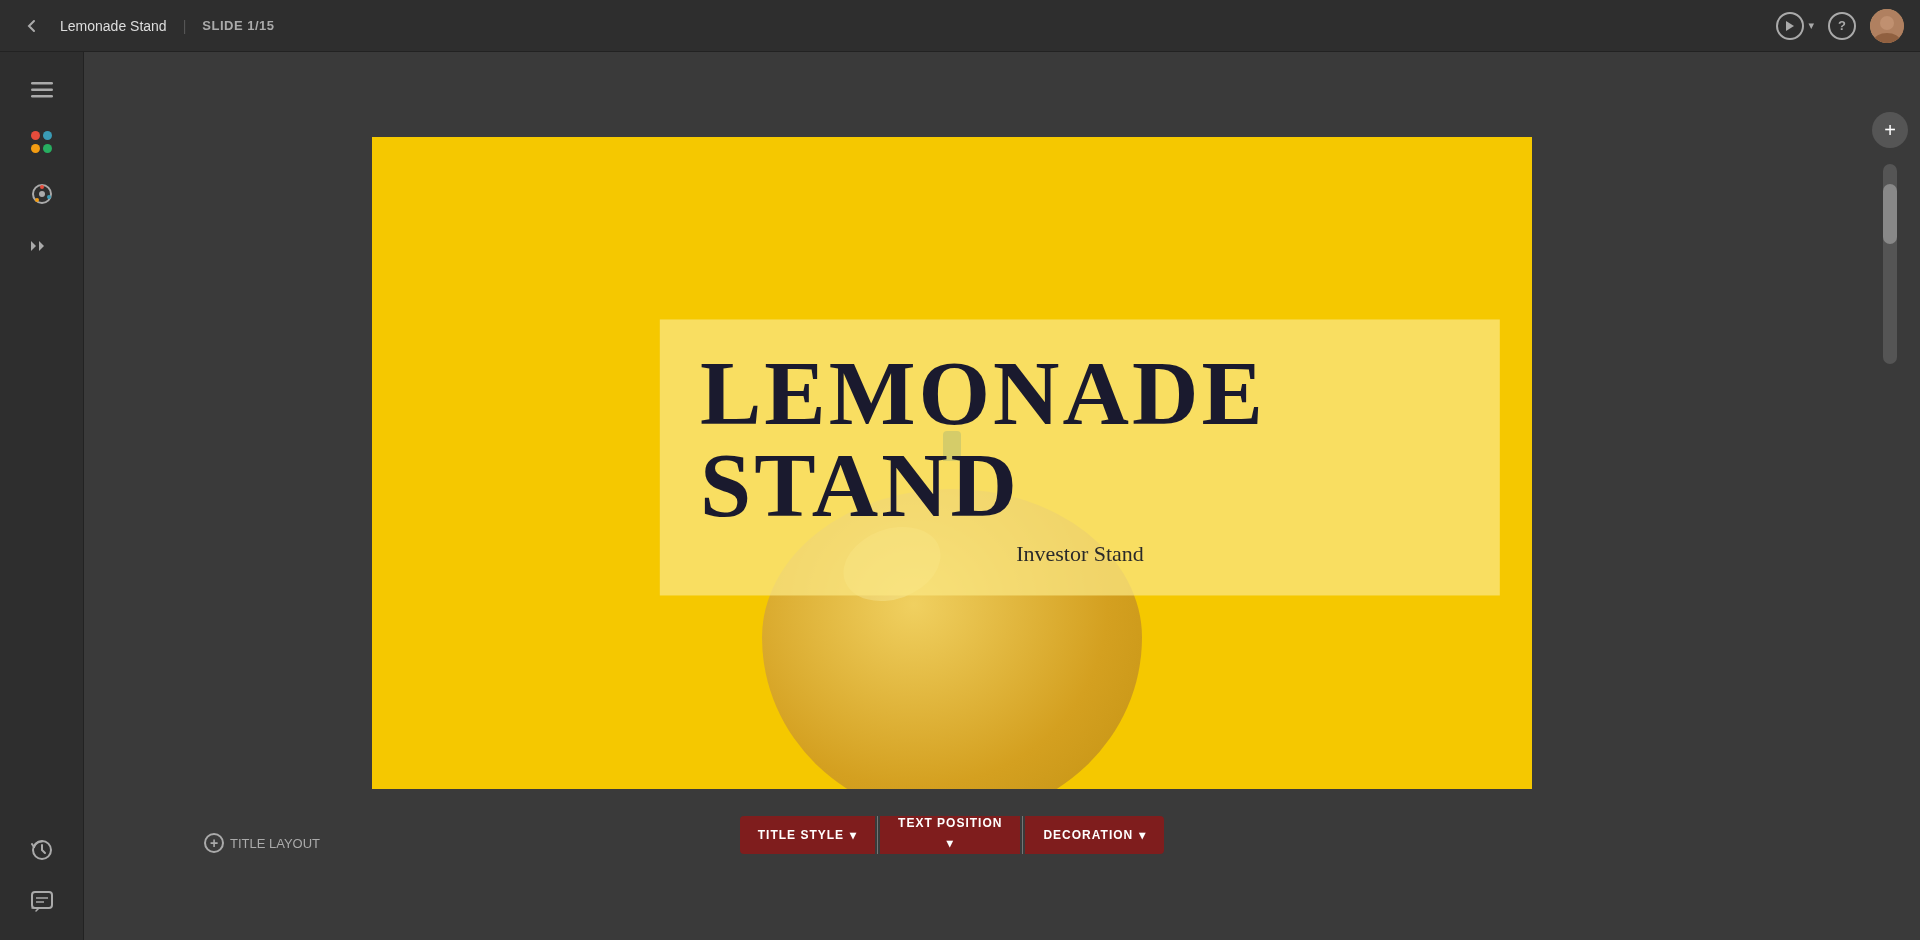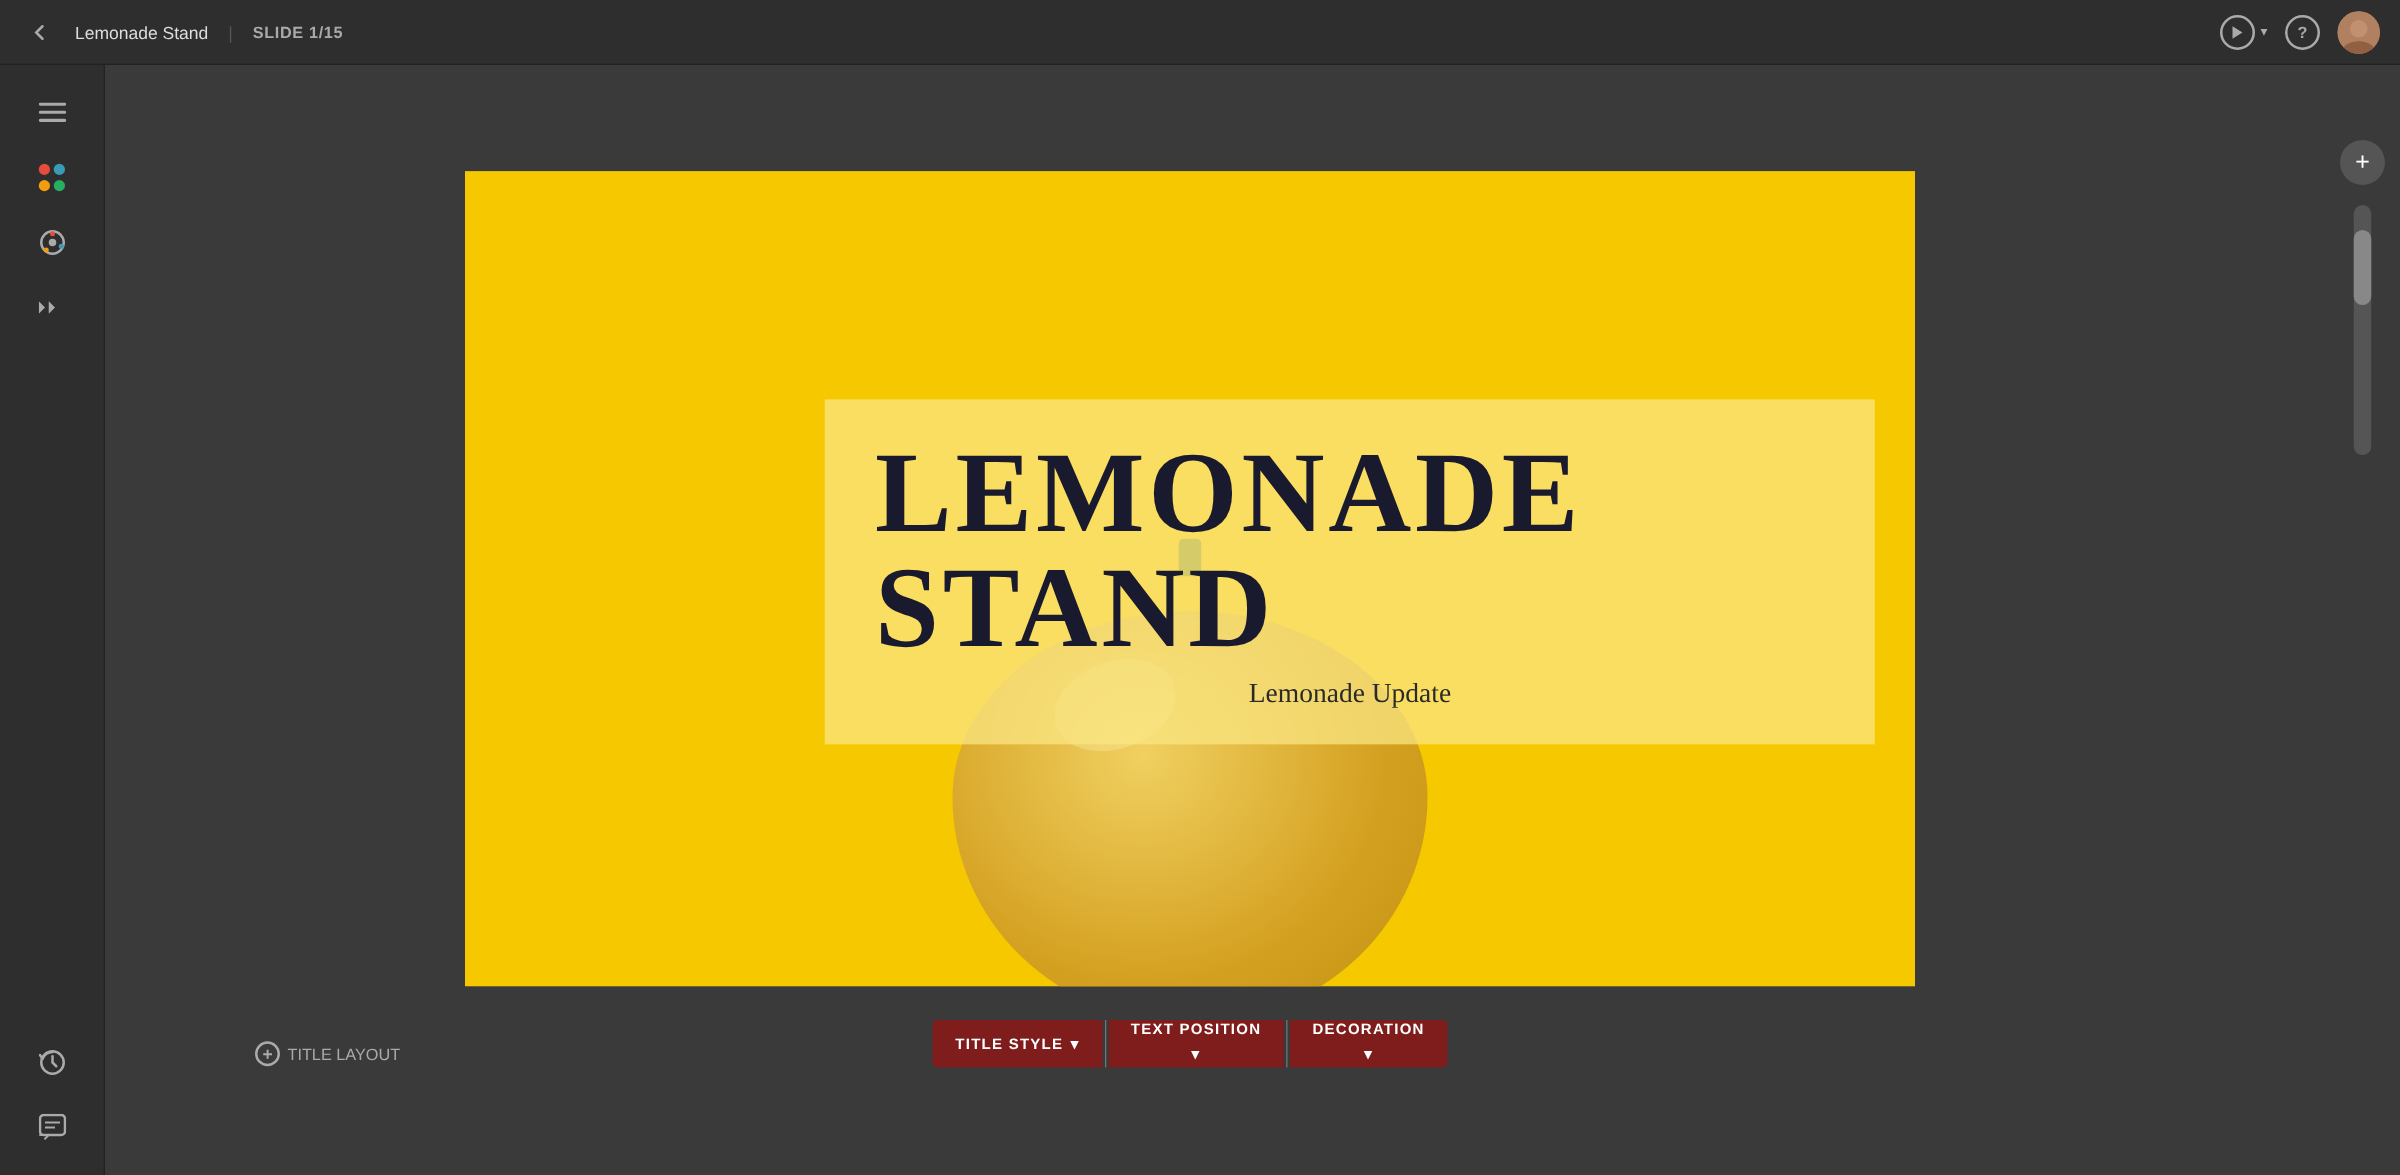--- a/index.html
+++ b/index.html
@@ -310,21 +310,20 @@
       display: flex;
       align-items: center;
       gap: 6px;
       text-transform: uppercase;
     }
     .toolbar-btn:first-child {
       border-radius: 4px 0 0 4px;
     }
     .toolbar-btn:last-child {
       border-radius: 0 4px 4px 0;
-      flex-direction: column;
     }
     .toolbar-btn:not(:first-child):not(:last-child) {
       border-radius: 0;
       flex-direction: column;
     }
     .toolbar-btn-divider {
       width: 1px;
       height: 38px;
       background: rgba(255,255,255,0.3);
     }
@@ -482,21 +481,21 @@
 
         <div class="lemon-art">
           <div class="lemon-body">
             <div class="lemon-highlight"></div>
           </div>
           <div class="lemon-stem"></div>
         </div>
 
         <div class="title-box">
           <div class="title-main">LEMONADE STAND</div>
-          <div class="title-sub">Lemonade Update</div>
+          <div class="title-sub">Investor Stand</div>
         </div>
       </div>
     </div>
 
     <div class="bottom-area" style="width:100%;position:relative;display:flex;align-items:center;justify-content:center;margin-top:14px;padding-bottom:8px;">
 
       <div class="slide-layout-btn">
         <div class="slide-layout-icon">+</div>
         <span>TITLE LAYOUT</span>
       </div>

